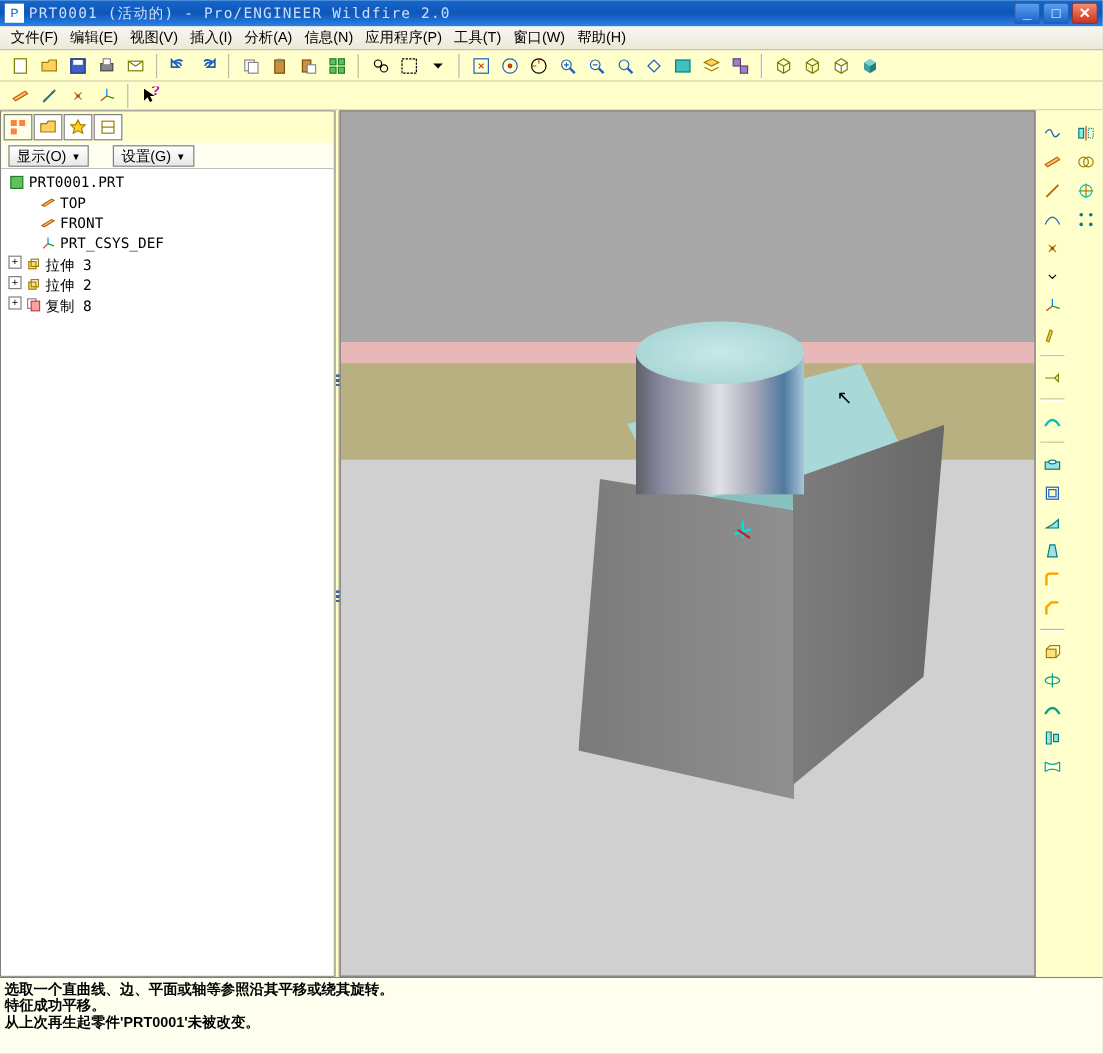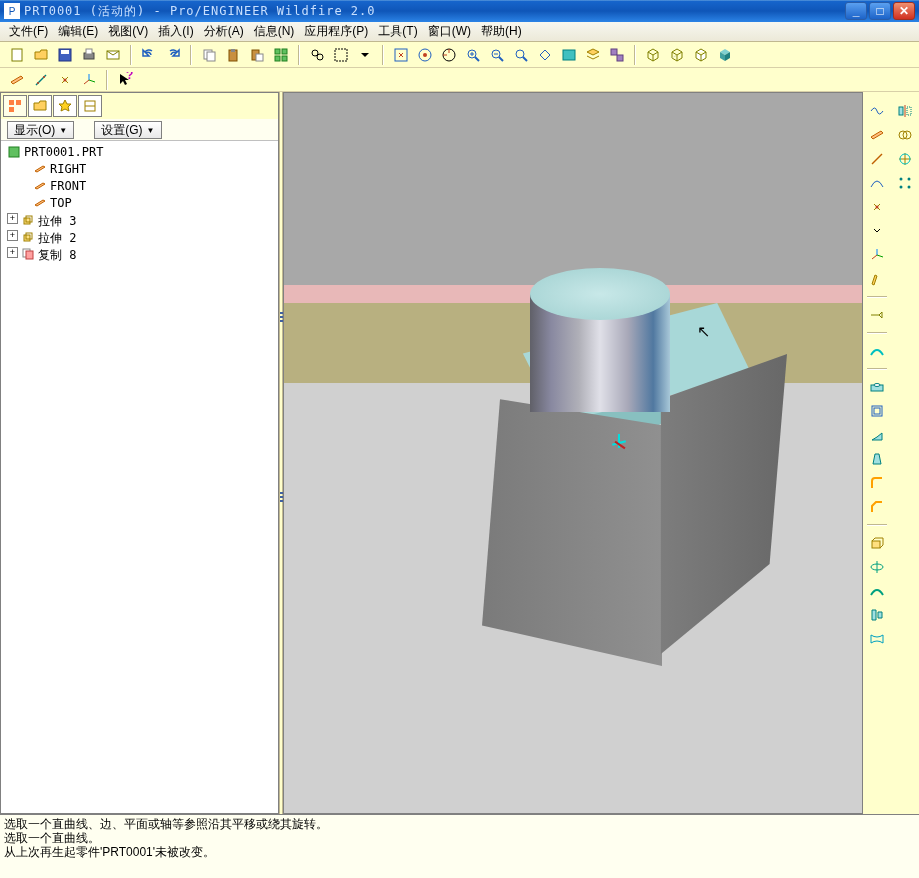--- a/index.html
+++ b/index.html
@@ -76,21 +76,21 @@
 .csys .axz { width:12px; height:2px; left:4px; top:10px; transform:rotate(35deg); background:#c02020;}
 
 
 .rightbars { width: 56px; background: #ffffcc; display:flex; height:722px;}
 .rcol { width: 28px; display: flex; flex-direction: column; align-items: center; padding-top: 8px; gap: 2px; }
 .rbtn { width: 22px; height: 22px; display:flex;align-items:center;justify-content:center; cursor:pointer; border:1px solid transparent; border-radius:2px;}
 .rsep { width: 20px; height: 2px; border-top: 1px solid #c0b890; border-bottom:1px solid #fff; margin: 4px 0; }
 
 
 .msgarea { height: 74px; background: #fffff0; border-top: 1px solid #808080; padding: 2px 4px; font-family: SimSun, monospace; overflow:hidden; line-height:14px;}
-.msgarea div { white-space: pre; }
+.msgarea div { white-space: pre; font-weight: bold; }
 
 
 svg { display:block; }
 </style>
 </head>
 <body>
 
 <div class="titlebar">
   <div class="icon">P</div>
   <div class="title">PRT0001 (活动的) - Pro/ENGINEER Wildfire 2.0</div>
@@ -372,39 +372,41 @@
           </span>
         <span class="lbl">PRT0001.PRT</span>
       </div>
       <div class="treeitem" style="padding-left:16px">
         <span class="noexp"></span>
           <span class="treeicn">
             <svg width="12" height="12">
               <path d="M1 8l8-5 2 1-8 5z" fill="#ffc080" stroke="#c06000"></path>
             </svg>
           </span>
-        <span class="lbl">RIGHT</span>
+        <span class="lbl">TOP</span>
       </div>
       <div class="treeitem" style="padding-left:16px">
         <span class="noexp"></span>
           <span class="treeicn">
             <svg width="12" height="12">
               <path d="M1 8l8-5 2 1-8 5z" fill="#ffc080" stroke="#c06000"></path>
             </svg>
           </span>
         <span class="lbl">FRONT</span>
       </div>
       <div class="treeitem" style="padding-left:16px">
         <span class="noexp"></span>
           <span class="treeicn">
             <svg width="12" height="12">
-              <path d="M1 8l8-5 2 1-8 5z" fill="#ffc080" stroke="#c06000"></path>
+              <line x1="6" y1="6" x2="6" y2="1" stroke="#0080ff"></line>
+              <line x1="6" y1="6" x2="11" y2="8" stroke="#00a000"></line>
+              <line x1="6" y1="6" x2="2" y2="10" stroke="#c04020"></line>
             </svg>
           </span>
-        <span class="lbl">TOP</span>
+        <span class="lbl">PRT_CSYS_DEF</span>
       </div>
       <div class="treeitem" style="padding-left:4px">
         <span class="exp">+</span>
           <span class="treeicn">
             <svg width="12" height="12">
               <rect x="2" y="4" width="6" height="6" fill="#ffe080" stroke="#a08000"></rect>
               <rect x="4" y="2" width="6" height="6" fill="none" stroke="#a08000"></rect>
             </svg>
           </span>
         <span class="lbl">拉伸 3</span>
@@ -601,15 +603,15 @@
             <circle cx="4" cy="12" r="1.5" fill="#008080"></circle>
             <circle cx="12" cy="12" r="1.5" fill="#008080"></circle>
           </svg>
         </div>
     </div>
   </div>
 </div>
 
 <div class="msgarea">
   <div>选取一个直曲线、边、平面或轴等参照沿其平移或绕其旋转。</div>
-  <div>选取一个直曲线。</div>
+  <div>特征成功平移。</div>
   <div>从上次再生起零件'PRT0001'未被改变。</div>
 </div>
 
 </body></html>

